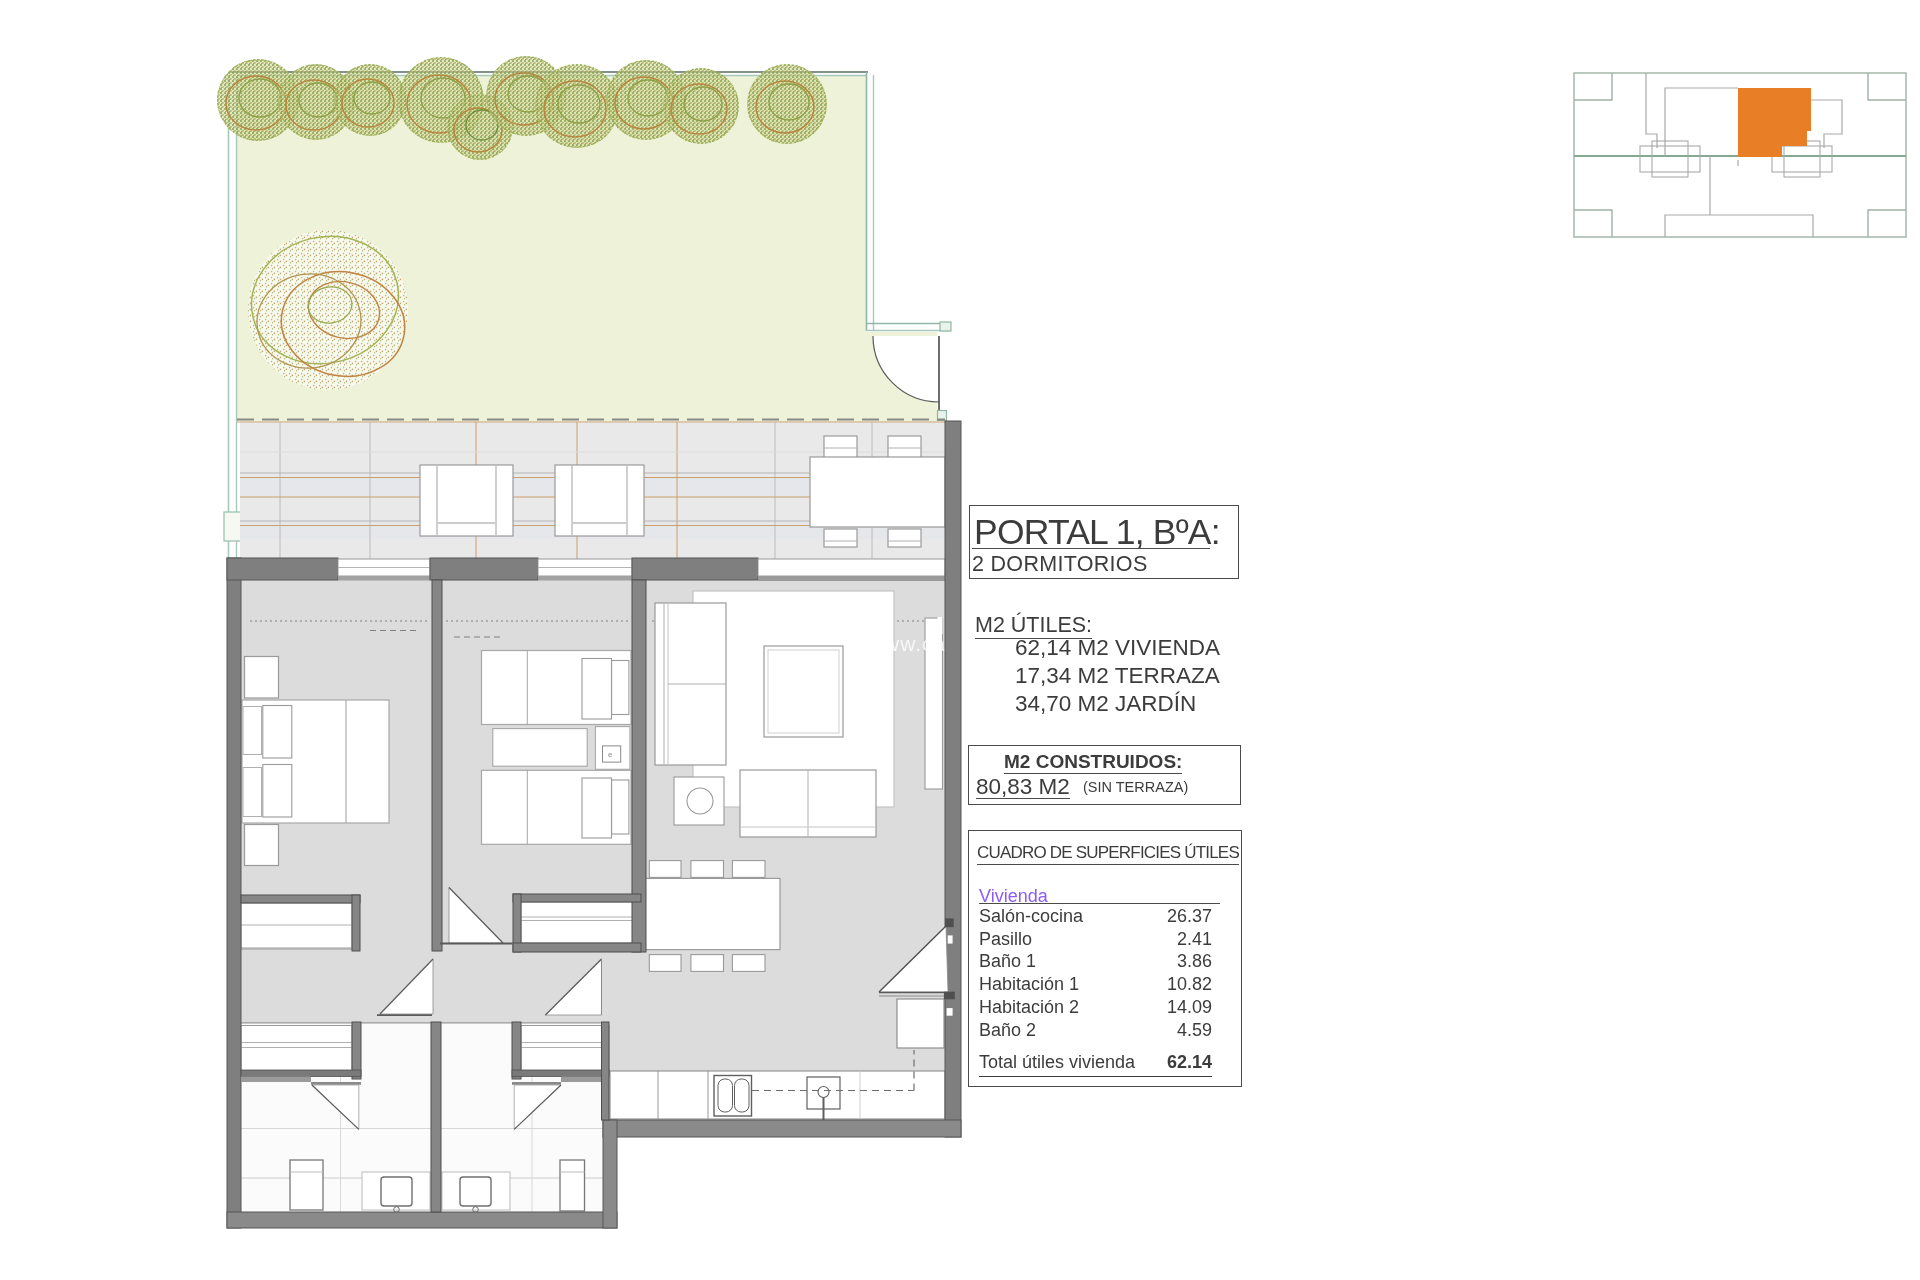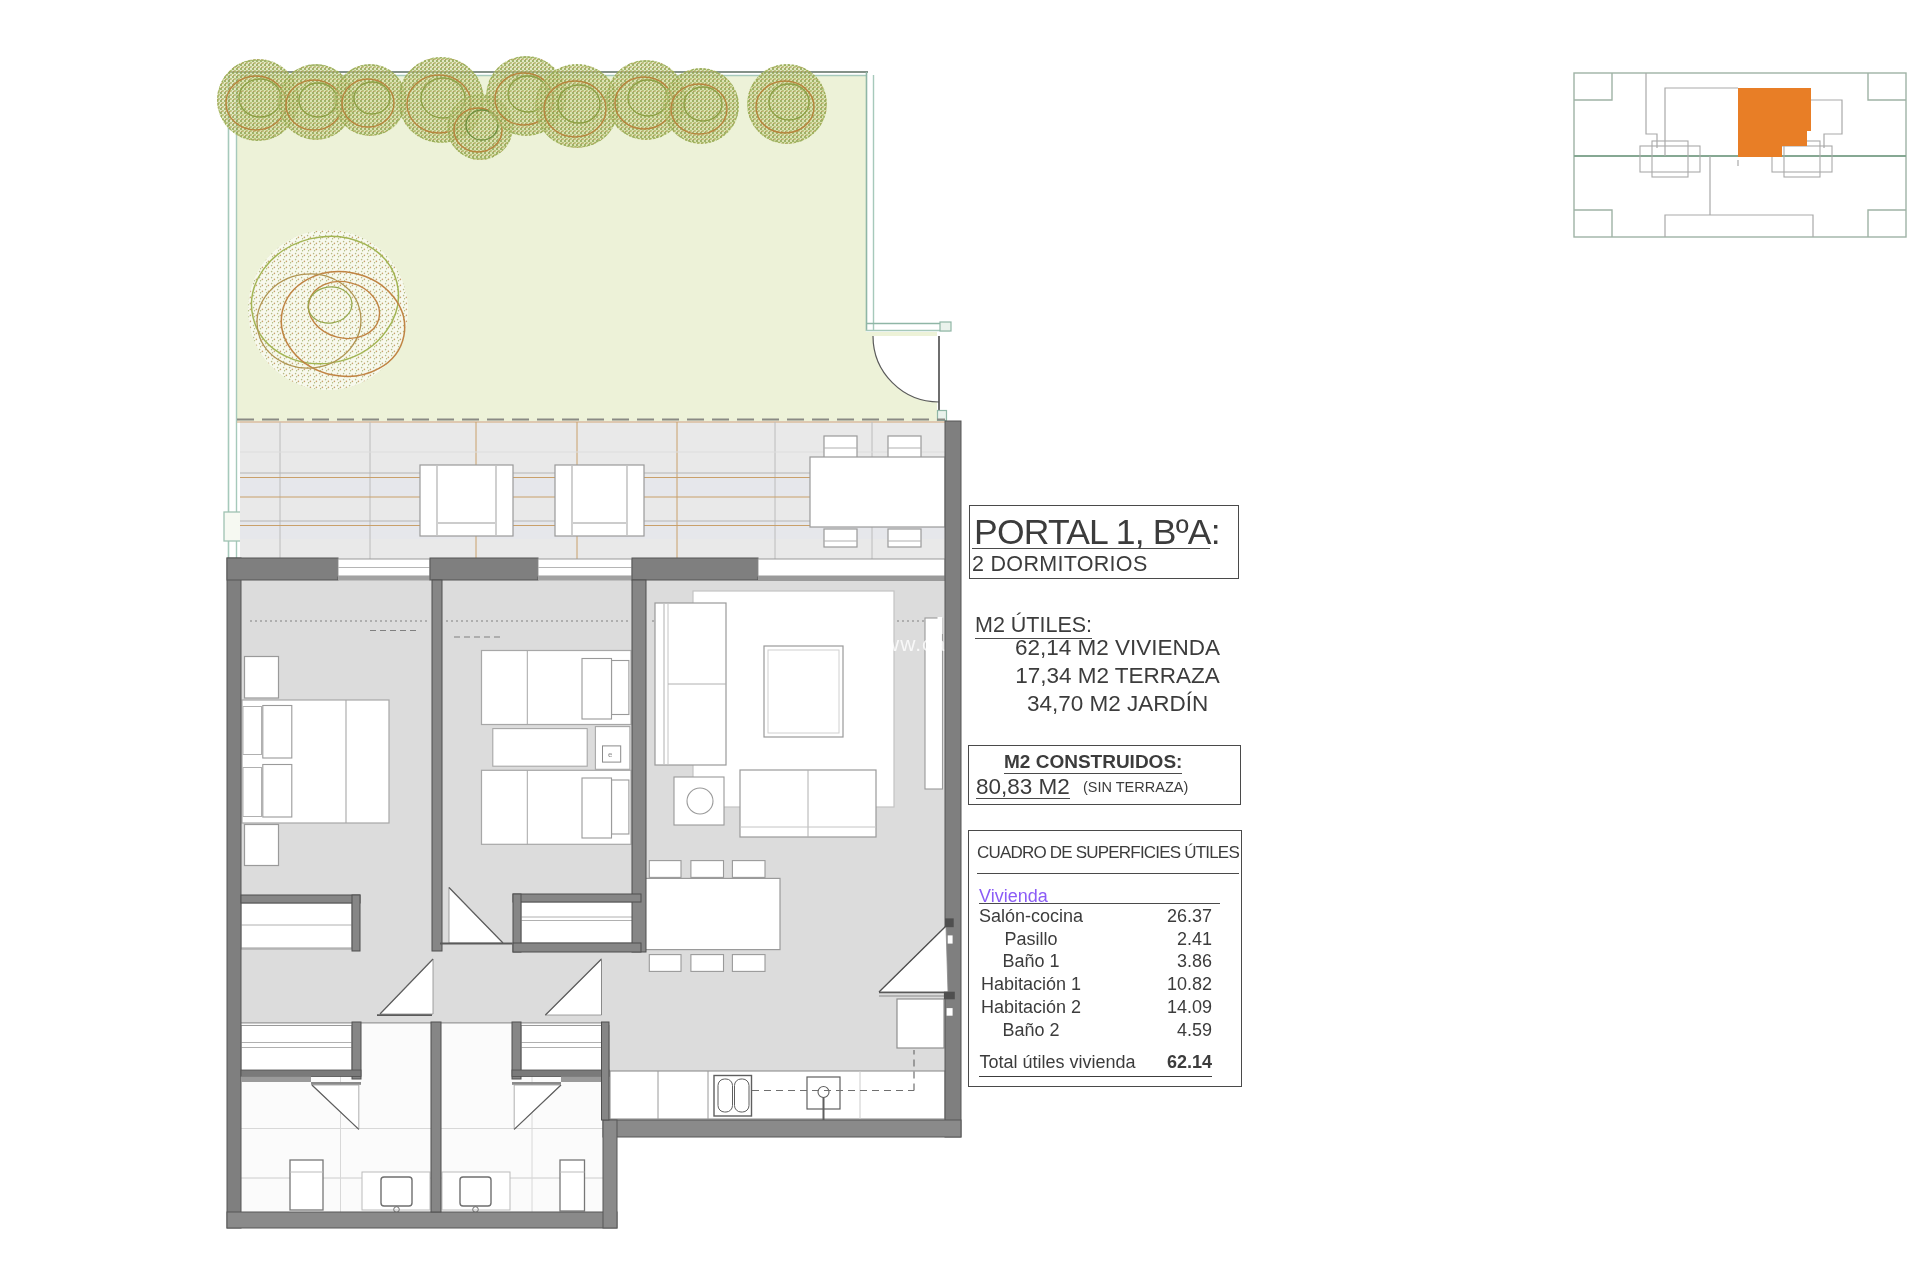--- a/index.html
+++ b/index.html
@@ -1,17 +1,17 @@
 <!DOCTYPE html>
 <html><head>
 <meta charset="utf-8">
 <style>
   html,body{margin:0;padding:0;background:#ffffff;width:1920px;height:1280px;overflow:hidden;
     font-family:"Liberation Sans",sans-serif;}
-  .abs{position:absolute;text-align:center;}
+  .abs{position:absolute;}
   #plan{position:absolute;left:0;top:0;}
 </style>
 </head>
 <body>
 <svg id="plan" width="1920" height="1280" viewBox="0 0 1920 1280">
 <defs>
 <pattern id="dotsG" width="4" height="4" patternUnits="userSpaceOnUse">
   <circle cx="1" cy="1" r="1.0" fill="#879c48"></circle>
   <circle cx="3" cy="2.8" r="0.9" fill="#a3b25c"></circle>
   <circle cx="1.8" cy="3.4" r="0.7" fill="#b08a4a"></circle>
@@ -541,21 +541,21 @@
 <div class="abs" style="left:968px;top:745px;width:271px;height:58px;border:1.5px solid #4a4a4a;"></div>
 
 <div class="abs" style="left:1004px;top:750px;font-size:19px;line-height:23px;color:#3c3c3c;border-bottom:1.5px solid #4a4a4a;white-space:nowrap;font-weight:bold;">M2 CONSTRUIDOS:</div>
 
 <div class="abs" style="left:976px;top:776px;font-size:22.5px;line-height:21.5px;color:#3c3c3c;border-bottom:1.5px solid #4a4a4a;white-space:nowrap;">80,83 M2</div>
 
 <div class="abs" style="left:1083px;top:779px;font-size:14.5px;color:#3c3c3c;white-space:nowrap;">(SIN TERRAZA)</div>
 
 <div class="abs" style="left:968px;top:830px;width:272px;height:255px;border:1.5px solid #4a4a4a;"></div>
 
-<div class="abs" style="left:977px;top:842px;font-size:17px;letter-spacing:-0.8px;line-height:21px;color:#3c3c3c;border-bottom:1.4px solid #4a4a4a;padding-bottom:10px;white-space:nowrap;">CUADRO DE SUPERFICIES ÚTILES</div>
+<div class="abs" style="left:977px;top:842px;font-size:17px;letter-spacing:-0.8px;line-height:21px;color:#3c3c3c;border-bottom:1.4px solid #4a4a4a;padding-bottom:1px;white-space:nowrap;">CUADRO DE SUPERFICIES ÚTILES</div>
 
 <div class="abs" style="left:979px;top:886px;font-size:18px;color:#8b5cf6;white-space:nowrap;">Vivienda</div>
 
 <div class="abs" style="left:979px;top:903px;width:241px;border-top:1.2px solid #4a4a4a;"></div>
 
 <div class="abs" style="left:979px;top:905px;font-size:18px;color:#3c3c3c;line-height:22.7px;white-space:nowrap;">Salón-cocina<br>Pasillo<br>Baño 1<br>Habitación 1<br>Habitación 2<br>Baño 2</div>
 
 <div class="abs" style="left:1112px;top:905px;width:100px;font-size:18px;color:#3c3c3c;line-height:22.7px;text-align:right;white-space:nowrap;">26.37<br>2.41<br>3.86<br>10.82<br>14.09<br>4.59</div>
 
 <div class="abs" style="left:979px;top:1052px;width:233px;border-bottom:1.6px solid #3c3c3c;padding-bottom:3px;">

